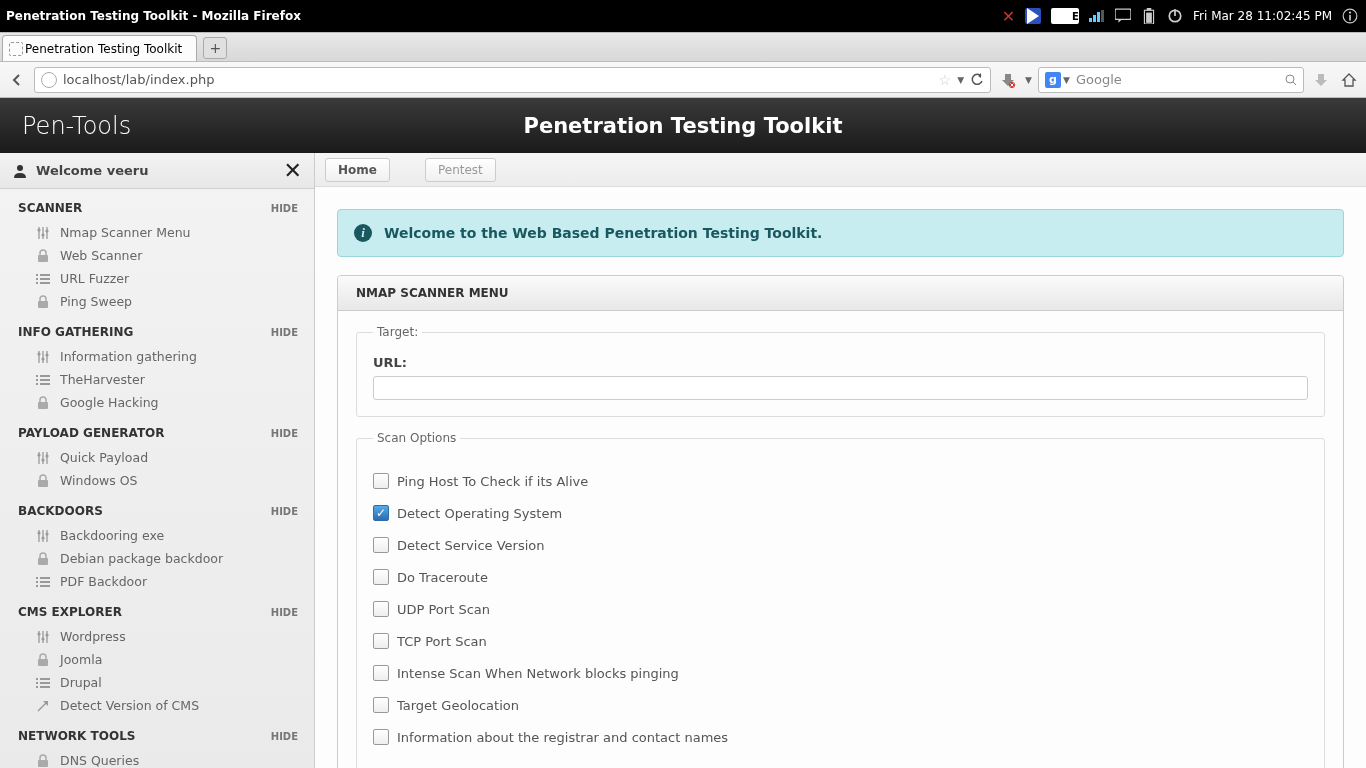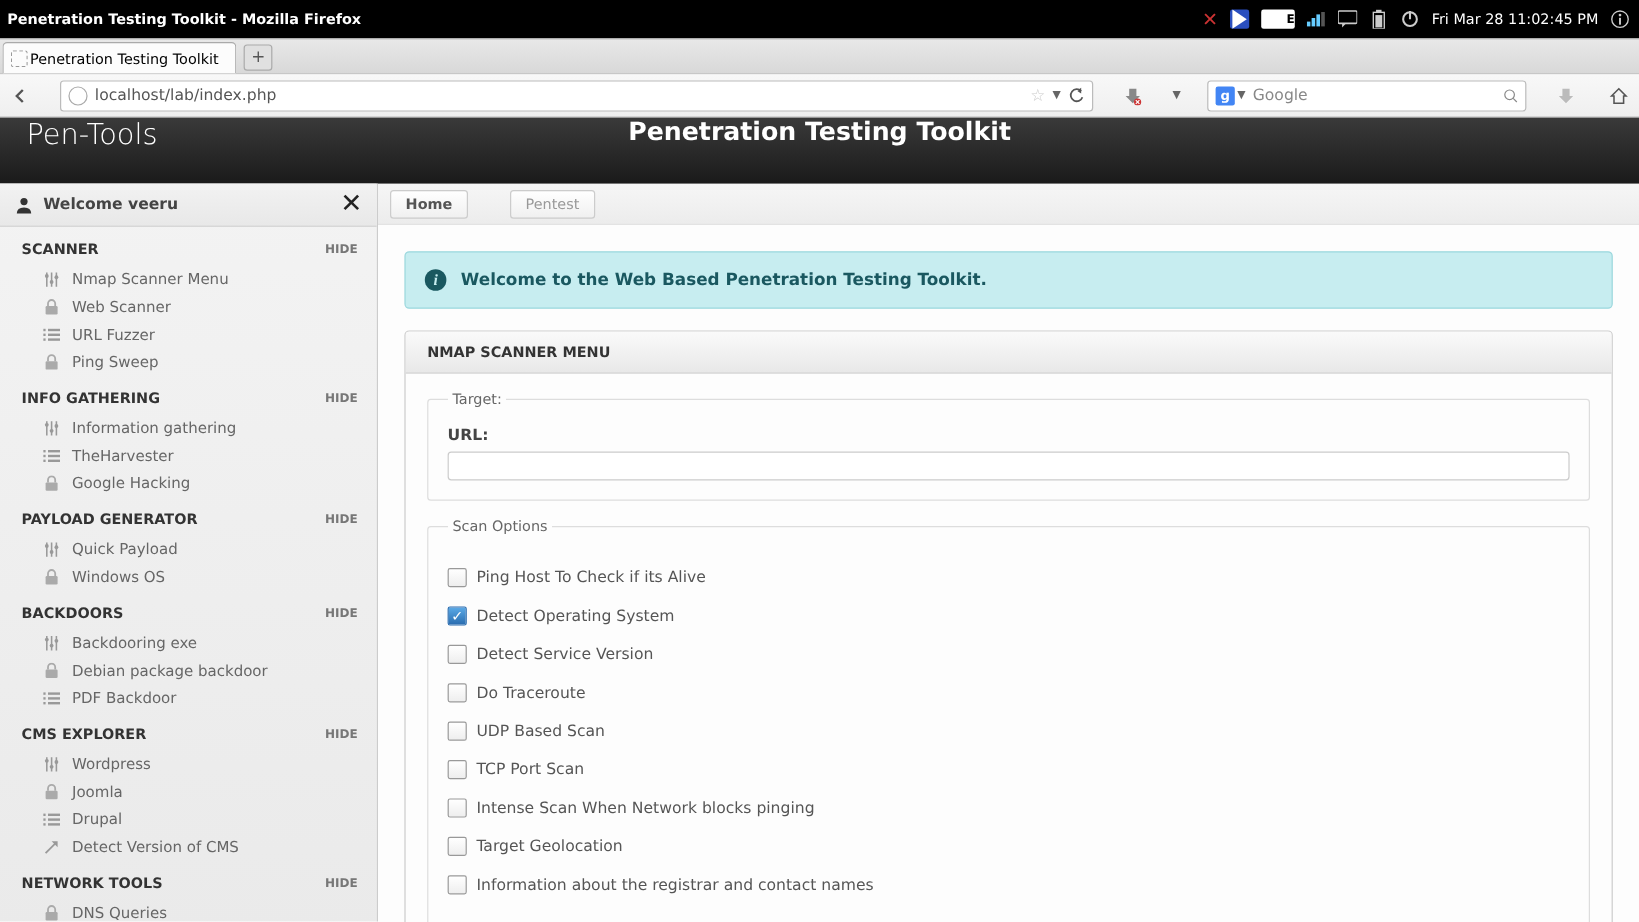--- a/index.html
+++ b/index.html
@@ -12,31 +12,31 @@
 .en-box { background:#fff; color:#000; width:18px; height:16px; font-size:10px; font-weight:bold; display:flex; align-items:center; justify-content:center; border-radius:2px;padding-left:28px; }
 .close-x { color:#cc3333; font-size:16px; font-weight:bold; }
 
 
 .tabstrip { height: 30px; background: linear-gradient(#e8e8e8,#d8d8d8); border-top:1px solid #bbb; border-bottom:1px solid #bbb; display:flex; align-items:flex-end; }
 .tab { height: 26px; background:#fcfcfc; border:1px solid #aaa; border-bottom:none; border-top-left-radius:4px; border-top-right-radius:4px; display:flex; align-items:center; padding:0 14px 0 22px; font-size:12px; margin-left:2px; position:relative; }
 .tab::before { content:""; position:absolute; left:6px; top:6px; width:12px; height:12px; border:1px dashed #999; border-radius:2px; }
 .newtab { width:24px; height:22px; background:#e0e0e0; border:1px solid #aaa; border-radius:3px; margin-left:6px; margin-bottom:2px; display:flex; align-items:center; justify-content:center; font-size:14px; color:#555; }
 
 
-.navbar { height: 36px; background: linear-gradient(#f8f8f8,#efefef); border-bottom:1px solid #bbb; display:flex; align-items:center; padding:0 6px; gap:22px; }
+.navbar { height: 36px; background: linear-gradient(#f8f8f8,#efefef); border-bottom:1px solid #bbb; display:flex; align-items:center; padding:0 6px; gap:6px; }
 .navbtn { width:22px; height:22px; display:flex; align-items:center; justify-content:center; color:#555; }
 .urlbar { flex:1; height:26px; border:1px solid #bbb; border-radius:3px; background:#fff; display:flex; align-items:center; padding:0 6px; font-size:13px; color:#555; }
 .urlbar .globe { width:16px; height:16px; border:1px solid #aaa; border-radius:50%; margin-right:6px; position:relative; }
 .urlbar-end { margin-left:auto; display:flex; align-items:center; gap:6px; }
 .searchbar { width:266px; height:26px; border:1px solid #bbb; border-radius:3px; background:#fff; display:flex; align-items:center; padding:0 6px; font-size:13px; color:#888; }
 .goog { width:16px; height:16px; background:#4285f4; color:#fff; font-size:11px; font-weight:bold; display:flex; align-items:center; justify-content:center; border-radius:2px; margin-right:2px; }
 .dropcaret { font-size:9px; color:#666; }
 
 
-.appheader { height:55px; background: linear-gradient(#3a3a3a,#1a1a1a); display:flex; color:#fff; }
+.appheader { height:55px; background: linear-gradient(#3a3a3a,#1a1a1a); display:flex; align-items:center; color:#fff; }
 .logo { width:315px; padding-left:22px; font-size:24px; font-weight:300; }
 .apptitle { flex:1; text-align:center; font-size:21px; font-weight:bold; padding-right:315px; }
 
 
 .main { display:flex; height: calc(768px - 22px - 30px - 36px - 55px); }
 .sidebar { width:315px; background: linear-gradient(#f3f3f3,#eaeaea); border-right:1px solid #ccc; overflow-y:auto; }
 .content { flex:1; background:#fdfdfd; overflow-y:auto; }
 
 
 .welcome { height:36px; border-bottom:1px solid #d0d0d0; display:flex; align-items:center; padding:0 12px; font-size:13px; color:#444; font-weight:bold; background:linear-gradient(#f2f2f2,#e8e8e8); }
@@ -458,21 +458,21 @@
               <div class="checkrow">
                 <span class="cbox"></span>
                 <span>Detect Service Version</span>
               </div>
               <div class="checkrow">
                 <span class="cbox"></span>
                 <span>Do Traceroute</span>
               </div>
               <div class="checkrow">
                 <span class="cbox"></span>
-                <span>UDP Based Scan</span>
+                <span>UDP Port Scan</span>
               </div>
               <div class="checkrow">
                 <span class="cbox"></span>
                 <span>TCP Port Scan</span>
               </div>
               <div class="checkrow">
                 <span class="cbox"></span>
                 <span>Intense Scan When Network blocks pinging</span>
               </div>
               <div class="checkrow">

